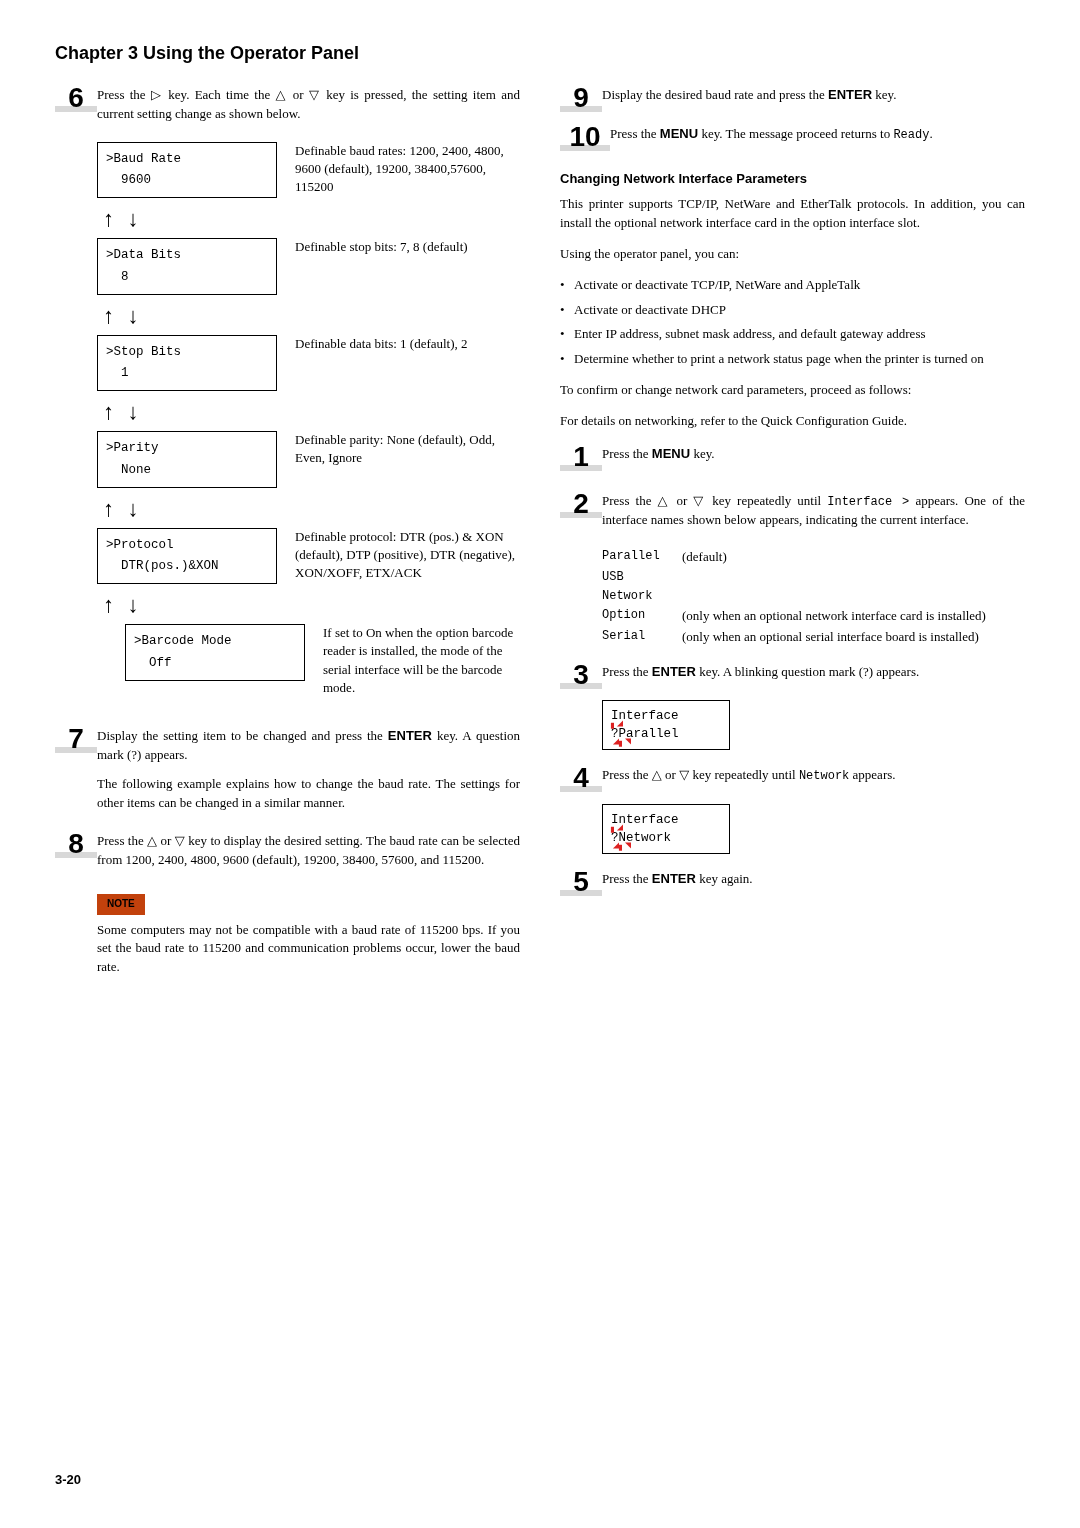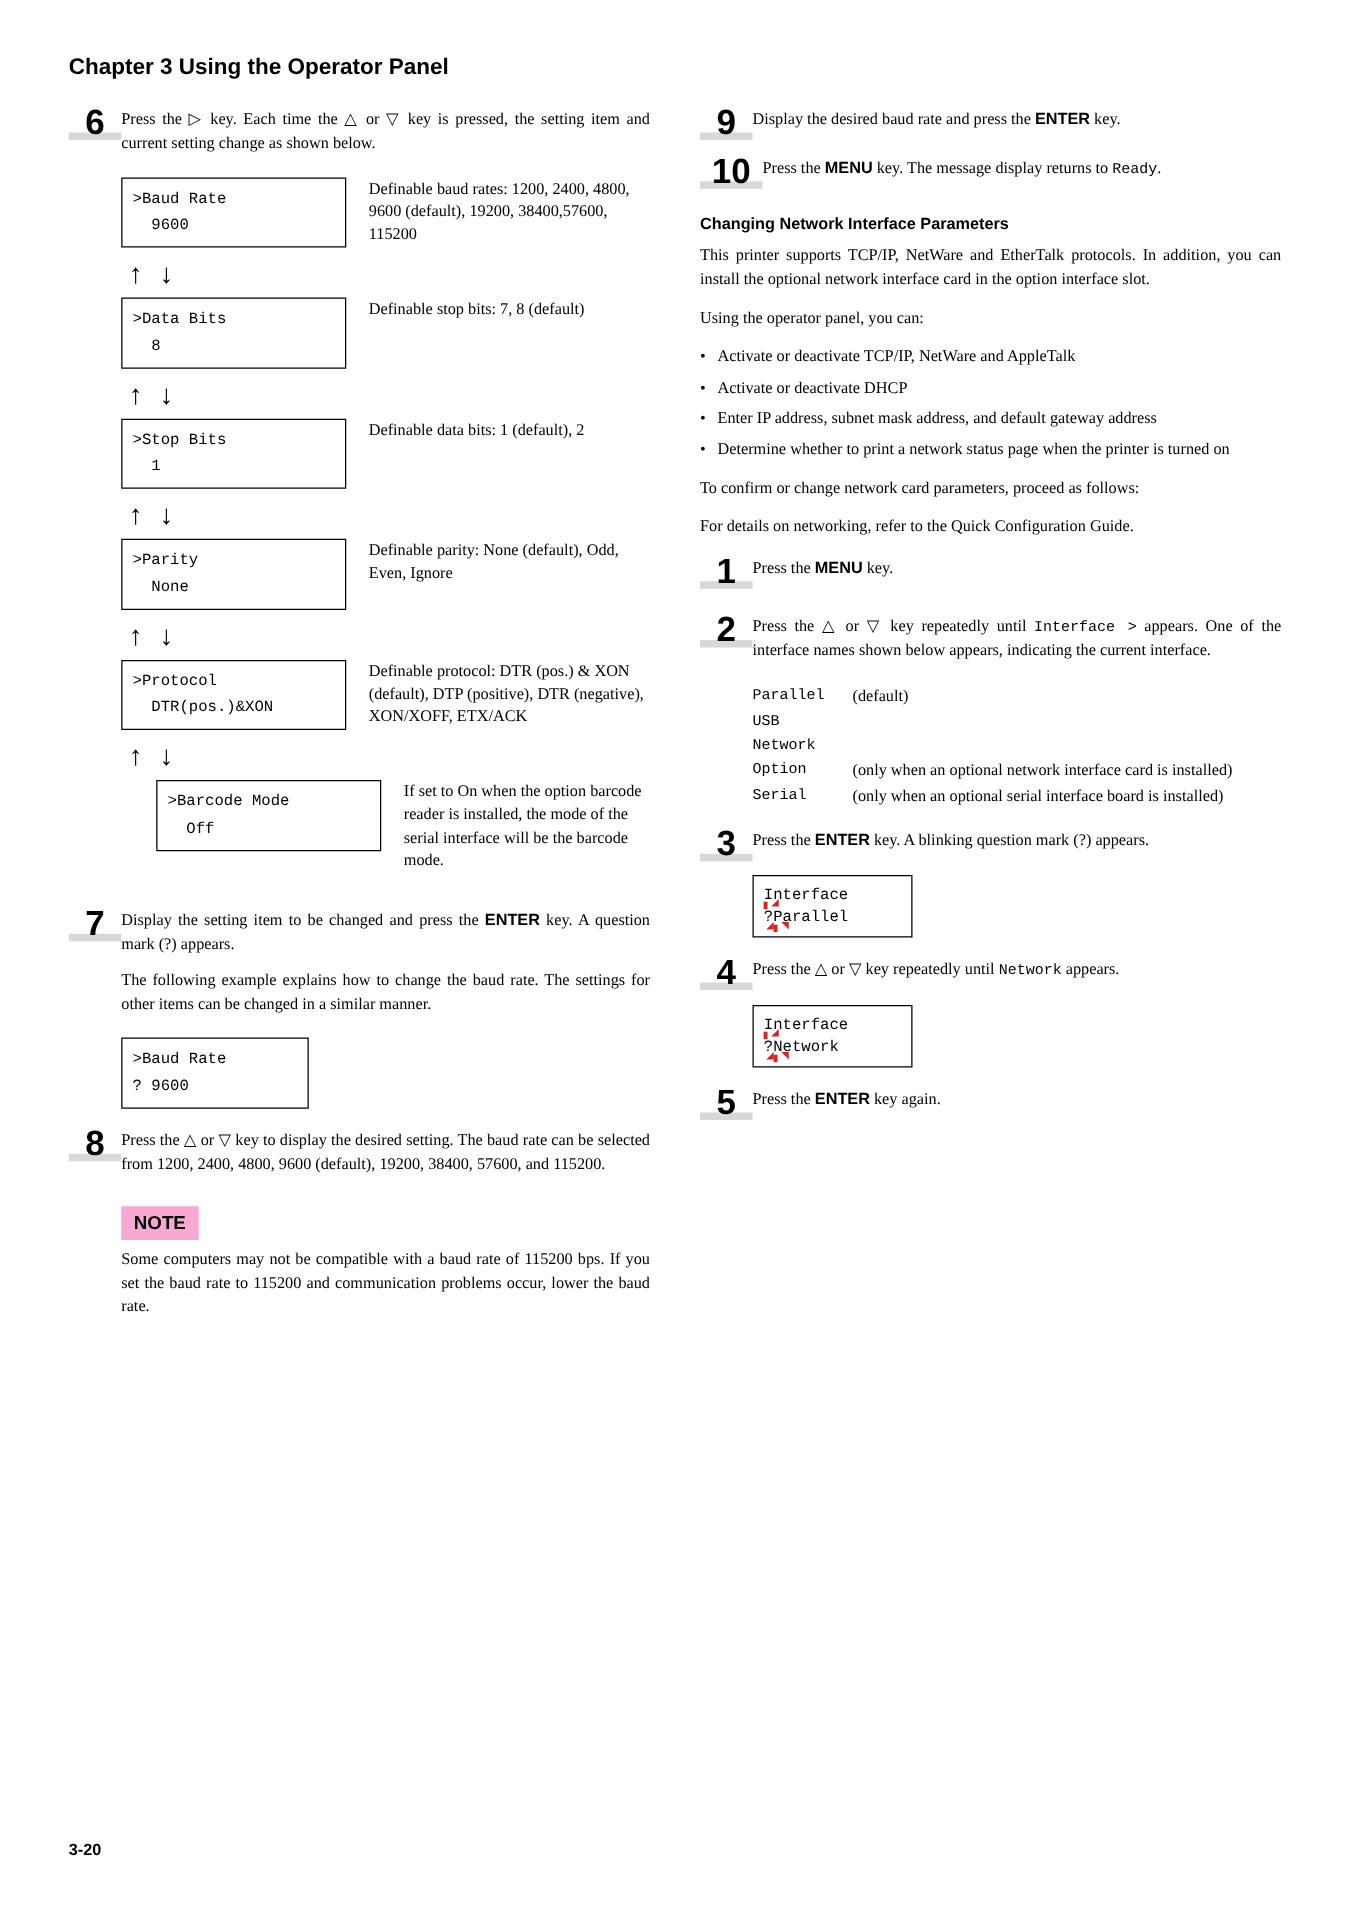--- a/index.html
+++ b/index.html
@@ -93,24 +93,24 @@
   }
   .arrows {
     font-size: 22px;
     line-height: 1;
     margin: 6px 0 8px 48px;
     letter-spacing: 4px;
     font-weight: bold;
   }
   .note-label {
     display: inline-block;
-    background: #f9a8d4;
-    font-family: Arial, Helvetica, sans-serif;
-    font-weight: bold;
-    font-size: 15px;
+    background: #c2410c;
+    font-family: Arial, Helvetica, sans-serif;
+    font-weight: bold;
+    font-size: 10px;
     padding: 3px 10px;
     margin-bottom: 6px;
     margin-top: 6px;
   }
   .subheading {
     font-family: Arial, Helvetica, sans-serif;
     font-weight: bold;
     font-size: 13px;
     margin-top: 4px;
     margin-bottom: 6px;
@@ -218,24 +218,20 @@
       <div class="step-num-wrap">
           <div class="step-underline"></div>
           <div class="step-num">7</div>
         </div>
       <div class="step-body">
         <p><span>Display the setting item to be changed and press the </span><span class="bold-inline">ENTER</span><span> key. A question mark (?) appears.</span></p>
         <p>The following example explains how to change the baud rate. The settings for other items can be changed in a similar manner.</p>
       </div>
     </div>
 
-    <div class="indented-box">
-      <div class="display-box small"><span>&gt;Baud Rate</span>
-<span>? 9600</span></div>
-    </div>
 
     <div class="step">
       <div class="step-num-wrap">
           <div class="step-underline"></div>
           <div class="step-num">8</div>
         </div>
       <div class="step-body">
           <p>Press the △ or ▽ key to display the desired setting. The baud rate can be selected from 1200, 2400, 4800, 9600 (default), 19200, 38400, 57600, and 115200.</p>
         </div>
     </div>
@@ -258,21 +254,21 @@
           <p><span>Display the desired baud rate and press the </span><span class="bold-inline">ENTER</span><span> key.</span></p>
         </div>
     </div>
 
     <div class="step" style="margin-bottom:16px;">
       <div class="step-num-wrap wide">
           <div class="step-underline"></div>
           <div class="step-num">10</div>
         </div>
       <div class="step-body">
-          <p><span>Press the </span><span class="bold-inline">MENU</span><span> key. The message display returns to </span><span class="mono">Ready</span><span>.</span></p>
+          <p><span>Press the </span><span class="bold-inline">MENU</span><span> key. The message proceed returns to </span><span class="mono">Ready</span><span>.</span></p>
         </div>
     </div>
 
     <div class="subheading">Changing Network Interface Parameters</div>
     <p class="para">This printer supports TCP/IP, NetWare and EtherTalk protocols. In addition, you can install the optional network interface card in the option interface slot.</p>
     <p class="para">Using the operator panel, you can:</p>
 
     <ul class="bullets">
       <li>Activate or deactivate TCP/IP, NetWare and AppleTalk</li>
       <li>Activate or deactivate DHCP</li>

